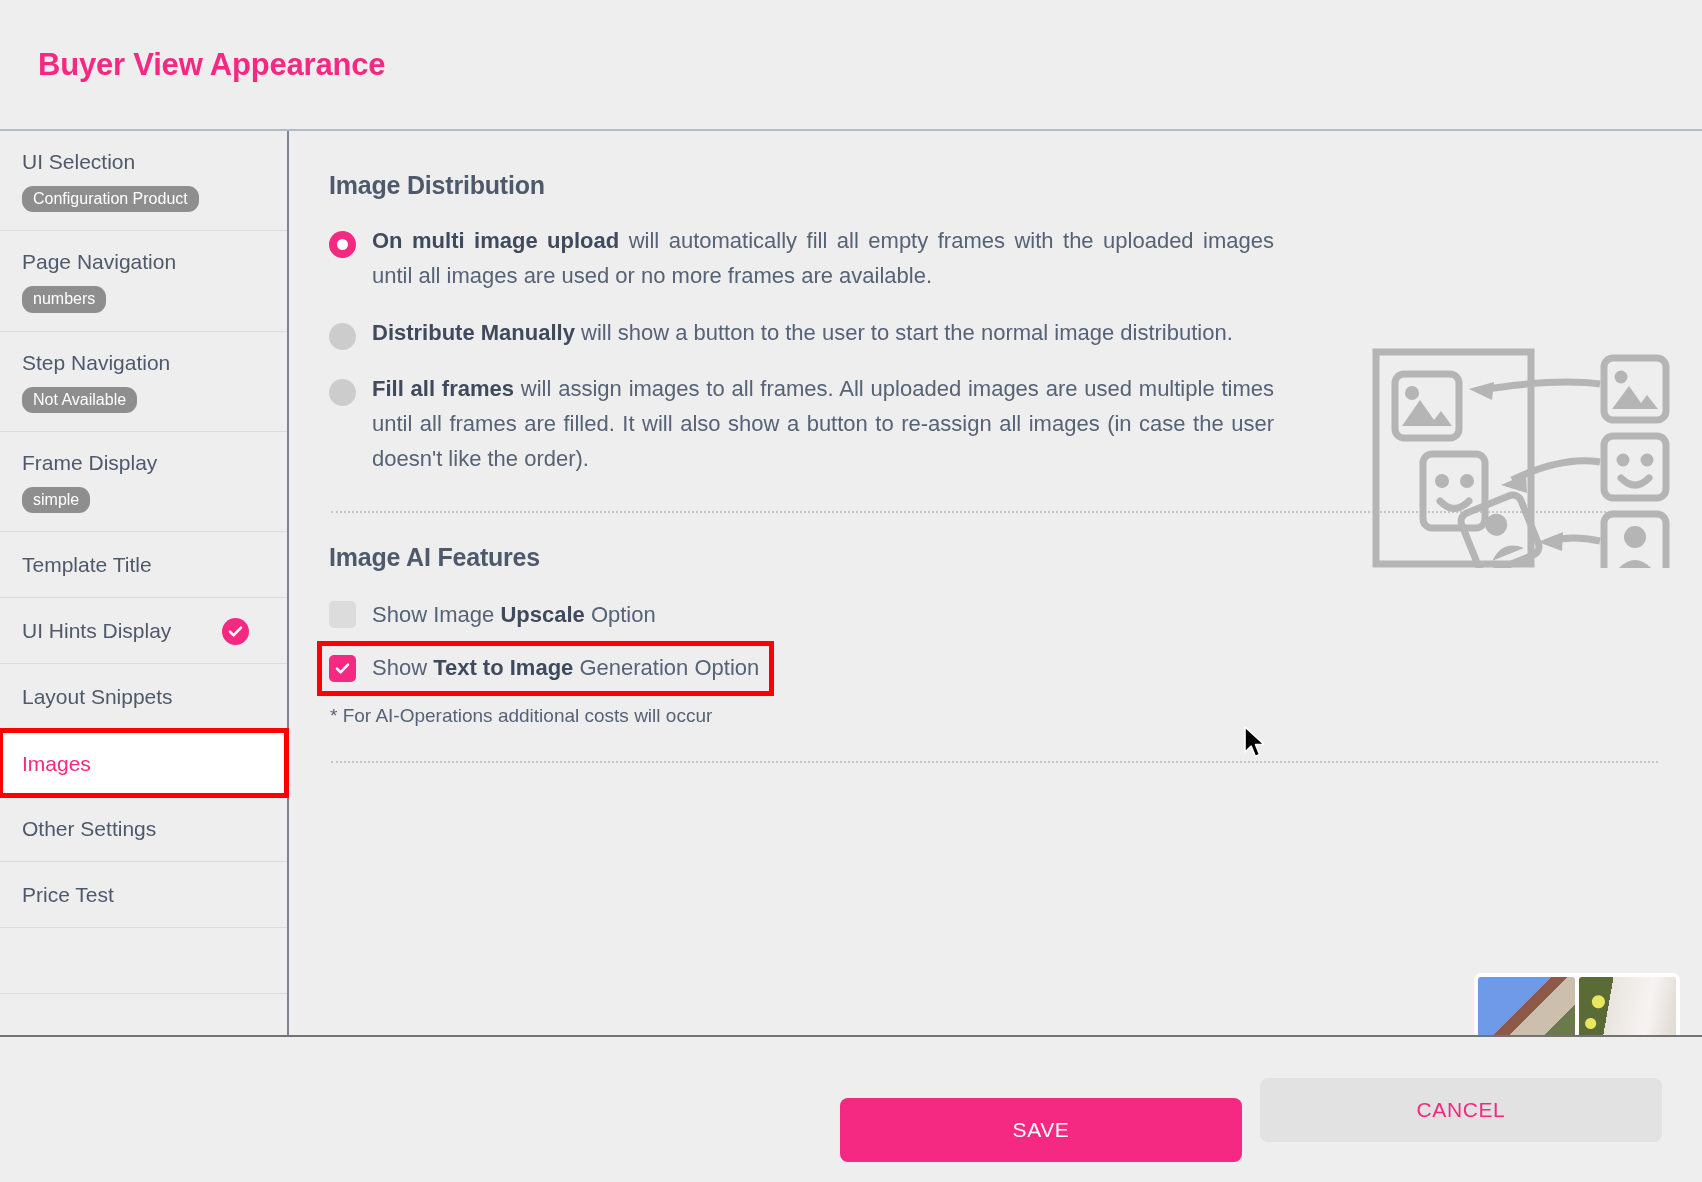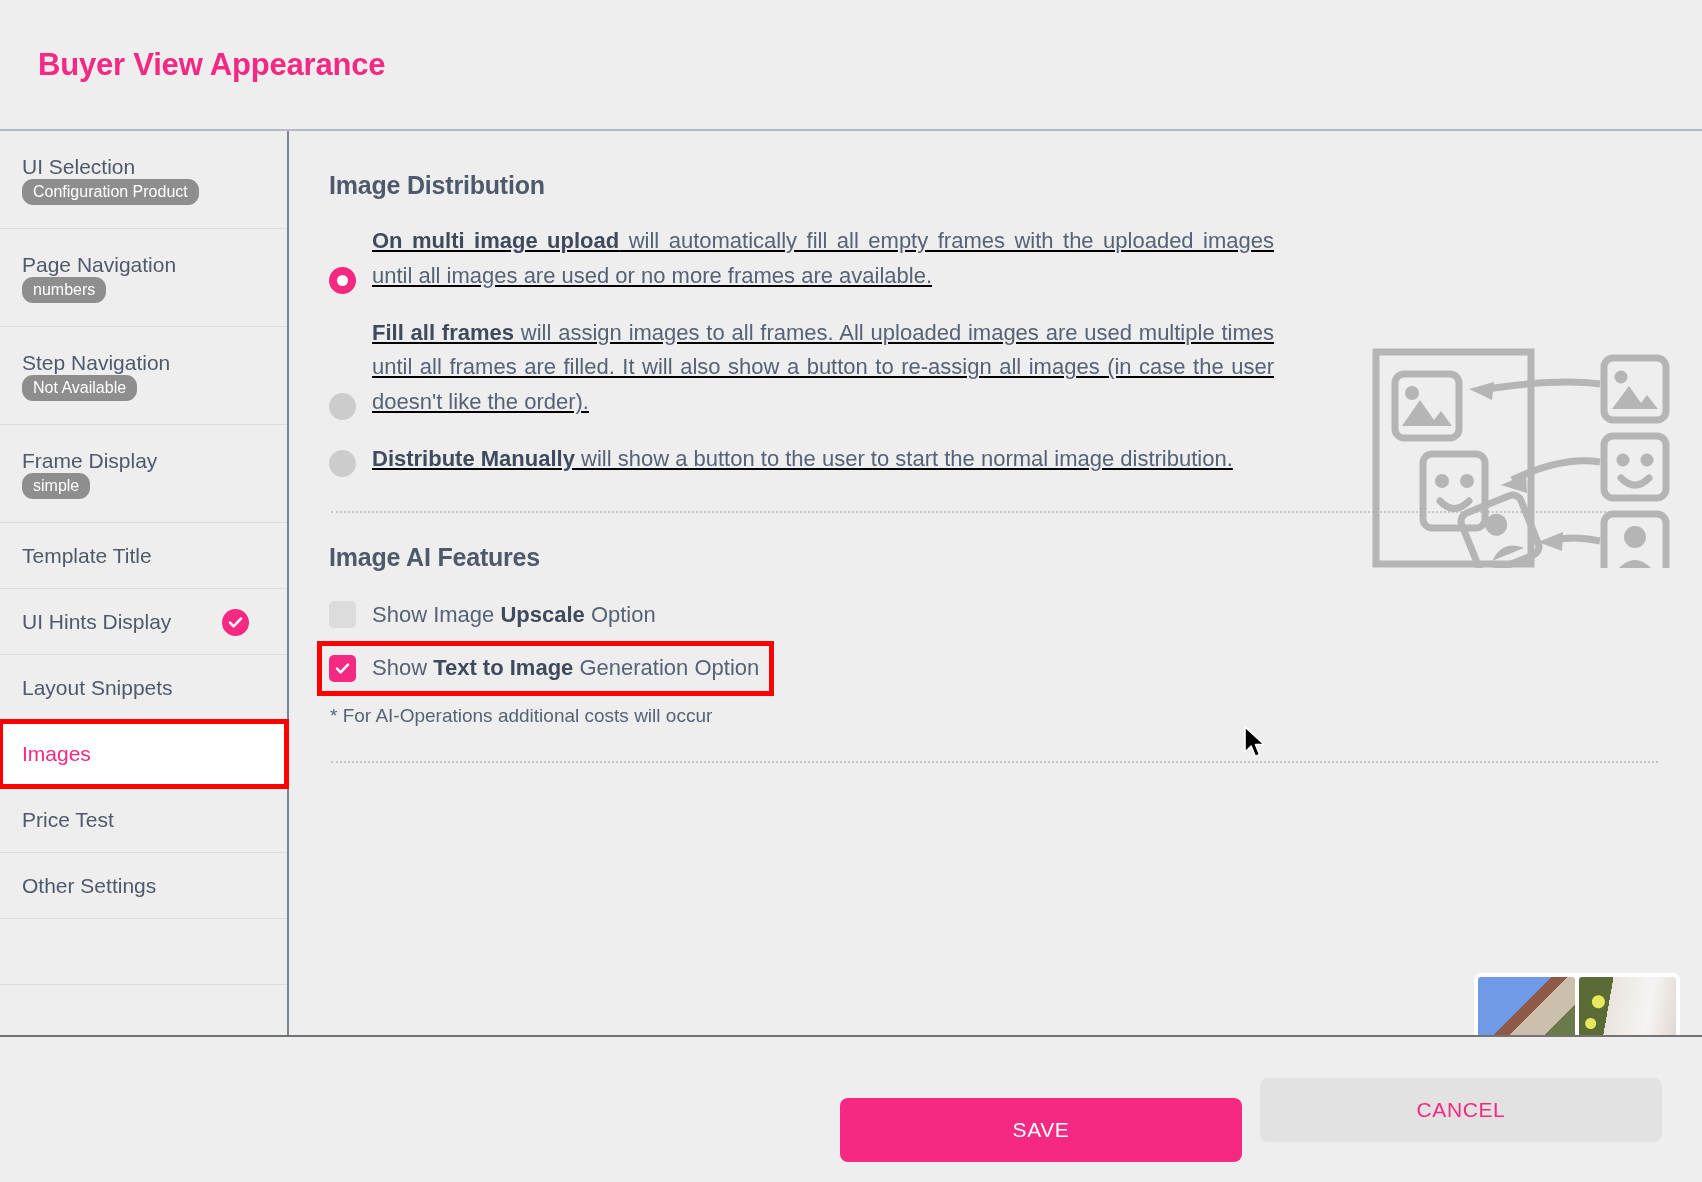--- a/index.html
+++ b/index.html
@@ -67,21 +67,21 @@
   .nav-item.highlighted {
     background: #ffffff;
     outline: 5px solid #fe0000;
     outline-offset: -3px;
     z-index: 5;
     border-bottom: none;
   }
   .nav-badge {
     display: inline-block;
     align-self: flex-start;
-    margin-top: 0;
+    margin-top: 12px;
     background: #8e8e8e;
     color: #ffffff;
     font-size: 16px;
     border-radius: 11px;
     padding: 3px 11px 4px 11px;
     line-height: 1.2;
   }
   .nav-row {
     display: flex; align-items: center; justify-content: space-between;
   }
@@ -105,24 +105,23 @@
   .section-title {
     font-size: 25px;
     font-weight: bold;
     color: #4e5a6b;
     margin: 0 0 24px 0;
     letter-spacing: -0.2px;
   }
 
   .radio-row {
     display: flex;
-    align-items: flex-end;
+    align-items: flex-start;
     margin-bottom: 22px;
     max-width: 945px;
-    text-decoration: underline;
   }
   .radio {
     flex: 0 0 auto;
     width: 27px; height: 27px;
     border-radius: 50%;
     background: #cccccc;
     margin-right: 16px;
     margin-top: 7px;
   }
   .radio.selected {
@@ -309,47 +308,47 @@
 
       <div class="nav-item">
         <div class="nav-label">Layout Snippets</div>
       </div>
 
       <div class="nav-item highlighted">
         <div class="nav-label">Images</div>
       </div>
 
       <div class="nav-item">
+        <div class="nav-label">Other Settings</div>
+      </div>
+
+      <div class="nav-item">
         <div class="nav-label">Price Test</div>
-      </div>
-
-      <div class="nav-item">
-        <div class="nav-label">Other Settings</div>
       </div>
 
       <div class="nav-item"></div>
     </div>
 
     <div class="content">
 
       <h2 class="section-title">Image Distribution</h2>
 
       <div class="radio-row">
         <span class="radio selected"></span>
         <span class="radio-text"><b>On multi image upload</b><span> will automatically fill all empty frames with the uploaded images until all images are used or no more frames are available.</span></span>
       </div>
 
       <div class="radio-row">
         <span class="radio"></span>
-        <span class="radio-text"><b>Fill all frames</b><span> will assign images to all frames. All uploaded images are used multiple times until all frames are filled. It will also show a button to re-assign all images (in case the user doesn't like the order).</span></span>
+        <span class="radio-text"><b>Distribute Manually</b><span> will show a button to the user to start the normal image distribution.</span></span>
       </div>
 
       <div class="radio-row">
         <span class="radio"></span>
-        <span class="radio-text"><b>Distribute Manually</b><span> will show a button to the user to start the normal image distribution.</span></span>
+        <span class="radio-text"><b>Fill all frames</b><span> will assign images to all frames. All uploaded images are used multiple times until all frames are filled. It will also show a button to re-assign all images (in case the user doesn't like the order).</span></span>
       </div>
 
       <div class="illustration">
         <svg width="310" height="230" viewBox="0 0 310 230">
           <g stroke="#b5b5b5" fill="none" stroke-width="7">
             <rect x="4" y="14" width="155" height="212"></rect>
           </g>
 
           <g stroke="#b5b5b5" fill="none" stroke-width="7">
             <rect x="23" y="36" width="64" height="64" rx="9"></rect>

